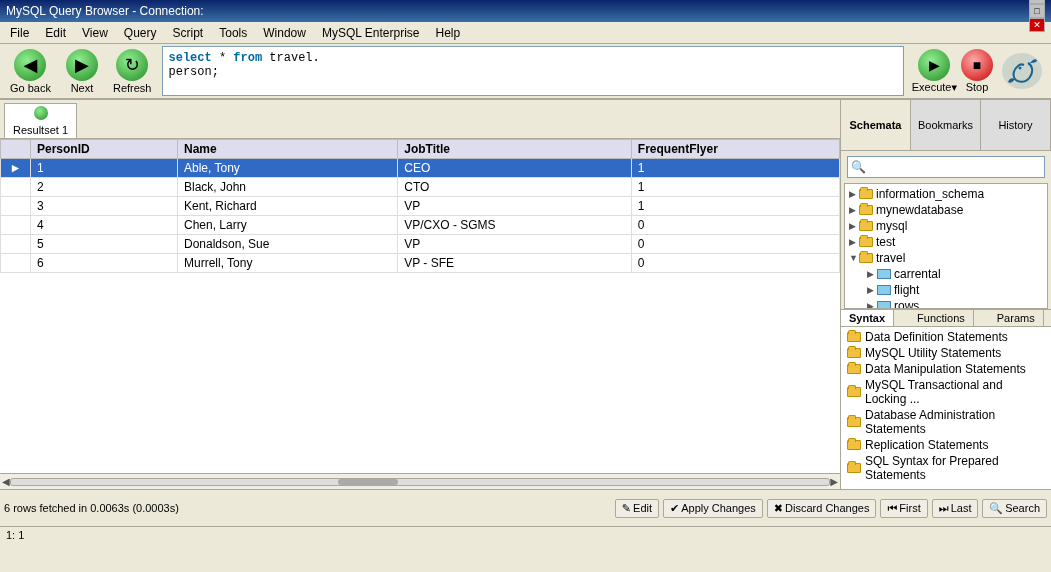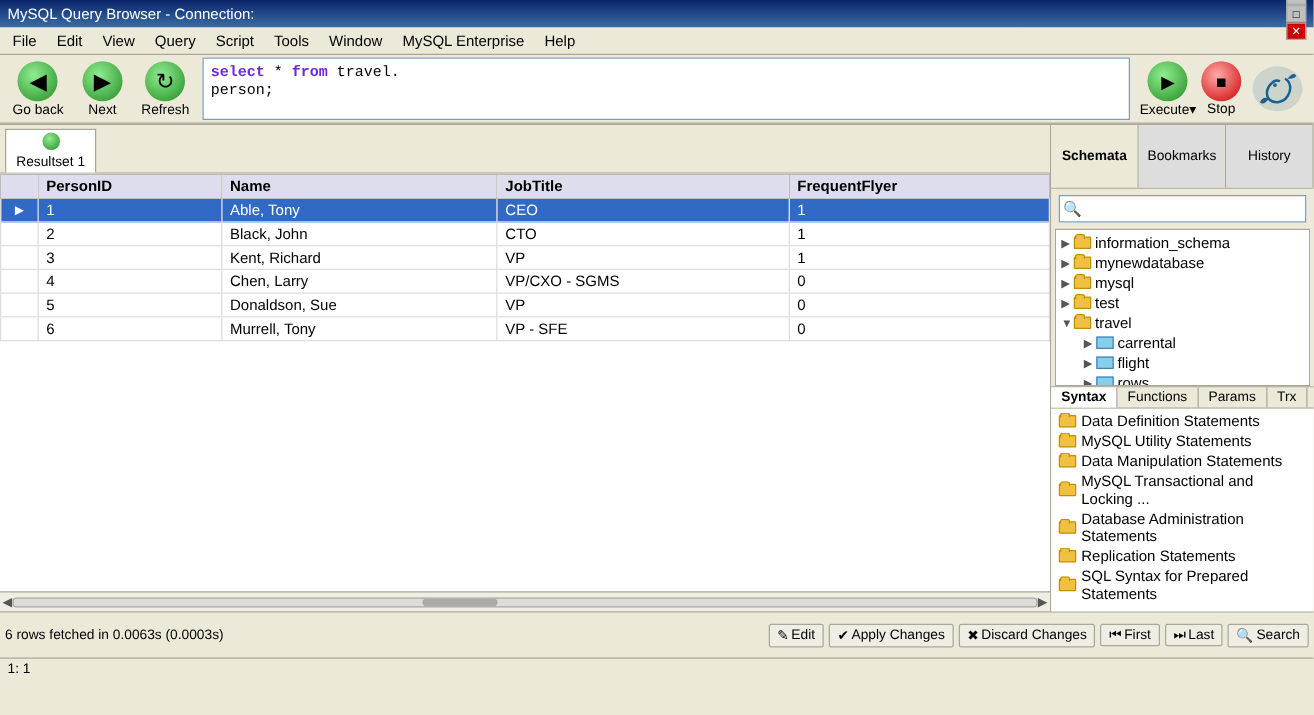--- a/index.html
+++ b/index.html
@@ -16,21 +16,21 @@
     
     #toolbar { background: #ece9d8; border-bottom: 1px solid #aca899; padding: 3px 4px; display: flex; align-items: center; height: 55px; }
     .toolbar-btn { display: flex; flex-direction: column; align-items: center; cursor: pointer; padding: 2px 6px; min-width: 50px; }
     .toolbar-icon { width: 32px; height: 32px; border-radius: 50%; display: flex; align-items: center; justify-content: center; font-size: 18px; }
     .toolbar-icon.green { background: radial-gradient(circle at 40% 35%, #90ee90, #228b22); }
     .toolbar-label { font-size: 11px; margin-top: 1px; }
 
     
     #query-area { flex: 1; margin: 0 4px; border: 1px solid #7f9db9; background: white; padding: 4px 6px; font-family: monospace; font-size: 12px; height: 50px; overflow: hidden; }
     .query-text { font-family: 'Courier New', monospace; font-size: 12px; }
-    .kw { color: #6d28d9; font-weight: bold; }
+    .kw { color: #0369a1; font-weight: bold; }
     .exec-btn { display: flex; flex-direction: column; align-items: center; cursor: pointer; }
     .exec-icon { width: 32px; height: 32px; border-radius: 50%; background: radial-gradient(circle at 40% 35%, #90ee90, #228b22); display: flex; align-items: center; justify-content: center; font-size: 14px; }
     .stop-icon { width: 32px; height: 32px; border-radius: 50%; background: radial-gradient(circle at 40% 35%, #ffaaaa, #cc0000); display: flex; align-items: center; justify-content: center; font-size: 14px; }
     .exec-label { font-size: 11px; }
     #dolphin { width: 50px; height: 45px; display: flex; align-items: center; justify-content: center; }
 
     
     #main { display: flex; height: 390px; border-top: 1px solid #aca899; }
 
     
@@ -68,21 +68,21 @@
     .tree-item { display: flex; align-items: center; padding: 1px 2px; cursor: pointer; font-size: 12px; }
     .tree-arrow { width: 10px; font-size: 9px; color: #555; }
     .tree-arrow.open { }
     .folder-icon { width: 14px; height: 10px; background: #f0c040; border: 1px solid #c09000; margin-right: 3px; display: inline-block; border-radius: 1px; position: relative; }
     .folder-icon::before { content: ''; position: absolute; top: -3px; left: 0; width: 6px; height: 3px; background: #f0c040; border: 1px solid #c09000; border-bottom: none; border-radius: 2px 2px 0 0; }
     .table-icon { width: 14px; height: 10px; background: #87ceeb; border: 1px solid #4682b4; margin-right: 3px; display: inline-block; font-size: 8px; }
     .tree-child { padding-left: 20px; }
 
     
     #syntax-panel { height: 180px; border-top: 1px solid #aca899; display: flex; flex-direction: column; }
-    #syntax-tabs { display: flex; border-bottom: 1px solid #aca899; background: #ece9d8; }
+    #syntax-tabs { display: flex; border-bottom: 1px solid #aca899; background: #ece9d8; gap: 15px; }
     .syntax-tab { padding: 2px 8px; font-size: 11px; cursor: pointer; border-right: 1px solid #aca899; }
     .syntax-tab.active { background: white; font-weight: bold; }
     #syntax-list { flex: 1; overflow-y: auto; background: white; padding: 2px; }
     .syntax-item { display: flex; align-items: center; padding: 1px 4px; font-size: 12px; cursor: pointer; }
     .syntax-folder { width: 14px; height: 10px; background: #f0c040; border: 1px solid #c09000; margin-right: 4px; display: inline-block; border-radius: 1px; position: relative; flex-shrink: 0; }
     .syntax-folder::before { content: ''; position: absolute; top: -3px; left: 0; width: 6px; height: 3px; background: #f0c040; border: 1px solid #c09000; border-bottom: none; border-radius: 2px 2px 0 0; }
     #bottom-toolbar { background: #ece9d8; border-top: 1px solid #aca899; padding: 18px 4px; display: flex; align-items: center; height: 28px; gap: 4px; }
     .bottom-btn { display: flex; align-items: center; gap: 2px; padding: 2px 6px; border: 1px solid #aca899; background: #f0ede4; cursor: pointer; font-size: 11px; border-radius: 2px; }
     .hscroll { width: 100%; height: 16px; background: #f0ede4; border-top: 1px solid #aca899; display: flex; align-items: center; padding: 0 2px; }
     .hscroll-track { flex: 1; height: 8px; background: #ddd; border: 1px solid #aca899; border-radius: 3px; position: relative; }

